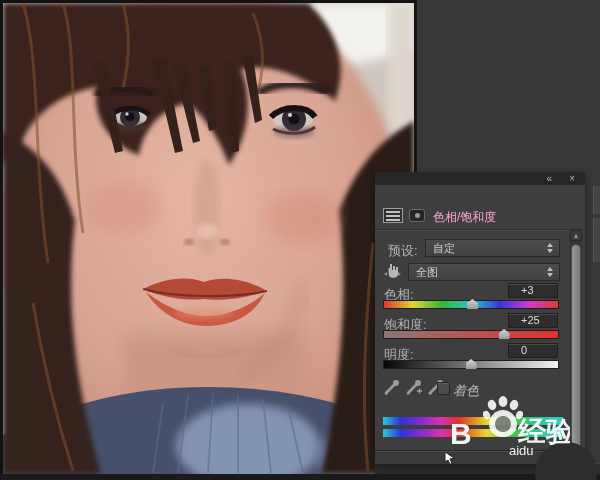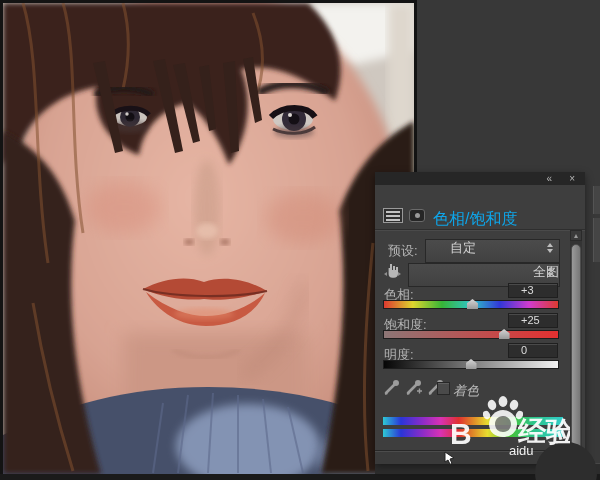--- a/index.html
+++ b/index.html
@@ -26,29 +26,29 @@
   .tab{position:absolute;left:0;top:0;width:62px;height:17px;background:#3c3c3c;color:#cfcfcf;
        font-size:11px;line-height:17px;padding-left:9px;box-sizing:border-box;}
   .panel-menu{position:absolute;right:8px;top:2px;color:#b0b0b0;font-size:9px;letter-spacing:0;}
   .content{position:absolute;left:0;top:30px;width:210px;height:248px;background:#3e3e3e;}
   .adj-icon{position:absolute;left:8px;top:6px;width:20px;height:15px;background:#2f2f2f;
             border:1px solid #9a9a9a;box-sizing:border-box;}
   .adj-icon i{display:block;height:2px;margin:2px 2px 0 2px;background:#c2c2c2;}
   .clip-icon{position:absolute;left:34px;top:7px;width:16px;height:13px;background:#262626;
              border:1px solid #6a6a6a;border-radius:3px;box-sizing:border-box;}
   .clip-icon i{display:block;width:5px;height:5px;border-radius:50%;background:#9a9a9a;margin:2.5px auto;}
-  .adj-title{position:absolute;left:58px;top:7px;font-size:16px;color:#0ea5e9;}
+  .adj-title{position:absolute;left:58px;top:7px;font-size:12px;color:#f9a8d4;}
   .divider{position:absolute;left:0;top:27px;width:210px;height:1px;background:#2e2e2e;border-bottom:1px solid #4a4a4a;}
   .lbl{position:absolute;font-size:13px;color:#b3b3b3;}
   .preset-lbl{left:13px;top:40px;}
-  .select{position:absolute;height:24px;background:linear-gradient(#4b4b4b,#414141);
-          border:1px solid #282828;box-sizing:border-box;color:#d2d2d2;font-size:13px;
-          line-height:16px;padding-left:24px;cursor:pointer;}
+  .select{position:absolute;height:18px;background:linear-gradient(#4b4b4b,#414141);
+          border:1px solid #282828;box-sizing:border-box;color:#d2d2d2;font-size:11px;
+          line-height:16px;padding-left:7px;cursor:pointer;}
   .sel-preset{left:50px;top:37px;width:135px;}
-  .sel-channel{left:33px;top:61px;width:152px;text-align:right;}
+  .sel-channel{left:33px;top:61px;width:152px;}
   .spin{position:absolute;right:5px;top:3px;width:7px;height:10px;}
   .spin b,.spin s{position:absolute;left:0;width:0;height:0;border-left:3.5px solid transparent;border-right:3.5px solid transparent;}
   .spin b{top:0;border-bottom:4px solid #bdbdbd;}
   .spin s{bottom:0;border-top:4px solid #bdbdbd;}
   .hand-icon{position:absolute;left:9px;top:60px;}
   .val-box{position:absolute;left:133px;width:50px;height:15px;background:#2d2d2d;border:1px solid #1f1f1f;
            box-shadow:inset 0 1px 0 #4a4a4a;box-sizing:border-box;color:#dcdcdc;font-size:11px;
            line-height:13px;padding-left:12px;}
   .track{position:absolute;left:8px;width:174px;height:7px;border:1px solid #1d1d1d;box-sizing:content-box;cursor:pointer;}
   .track-hue{background:linear-gradient(to right,#dd3a30 0%,#ddd62e 16.6%,#37b437 33.3%,#2fc6c6 50%,#3237d8 66.6%,#cf3ccf 83.3%,#dd3a30 100%);}

